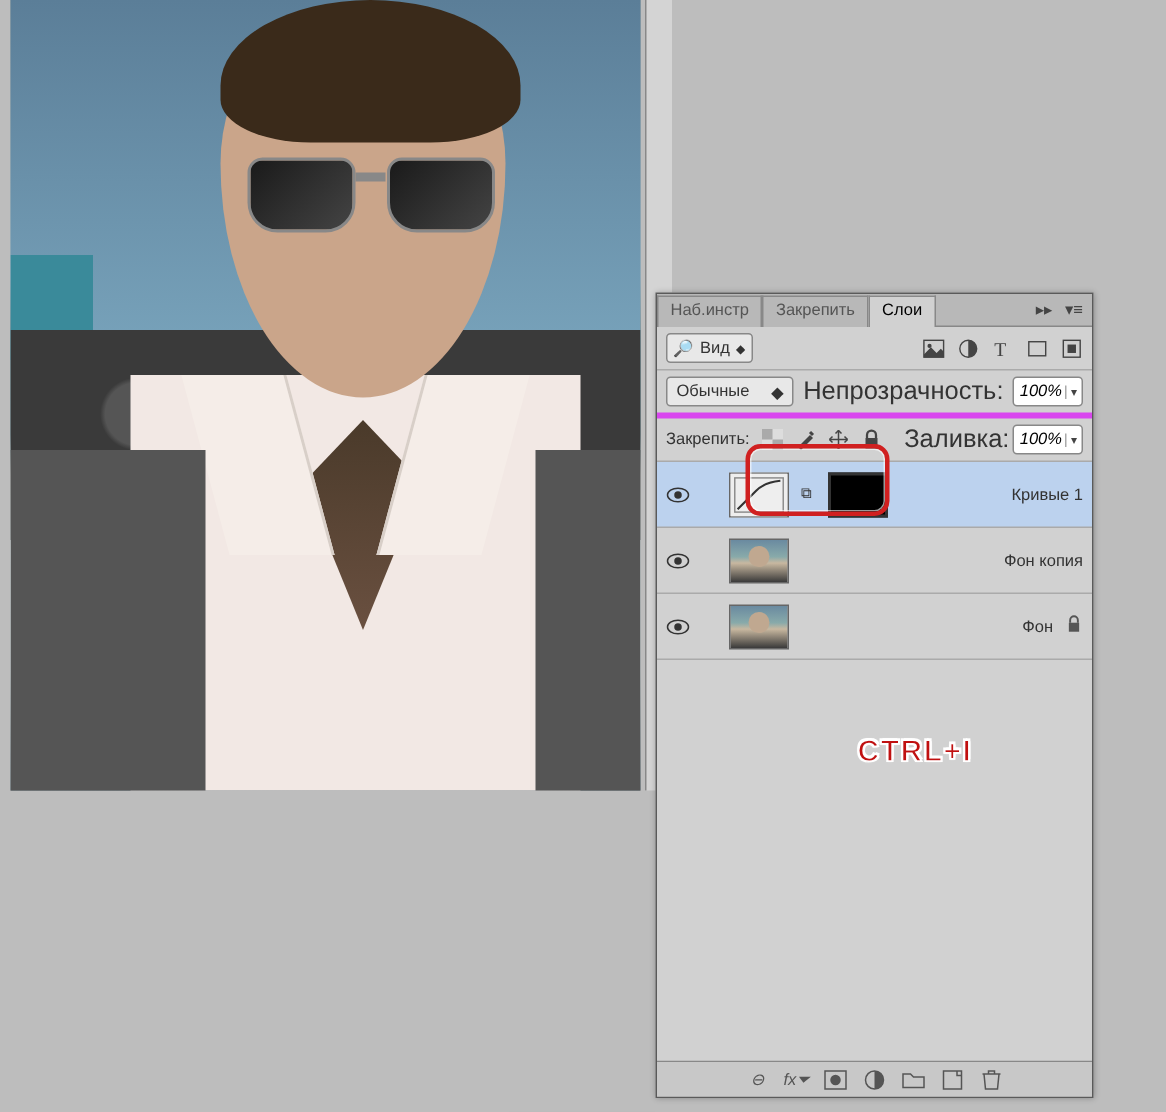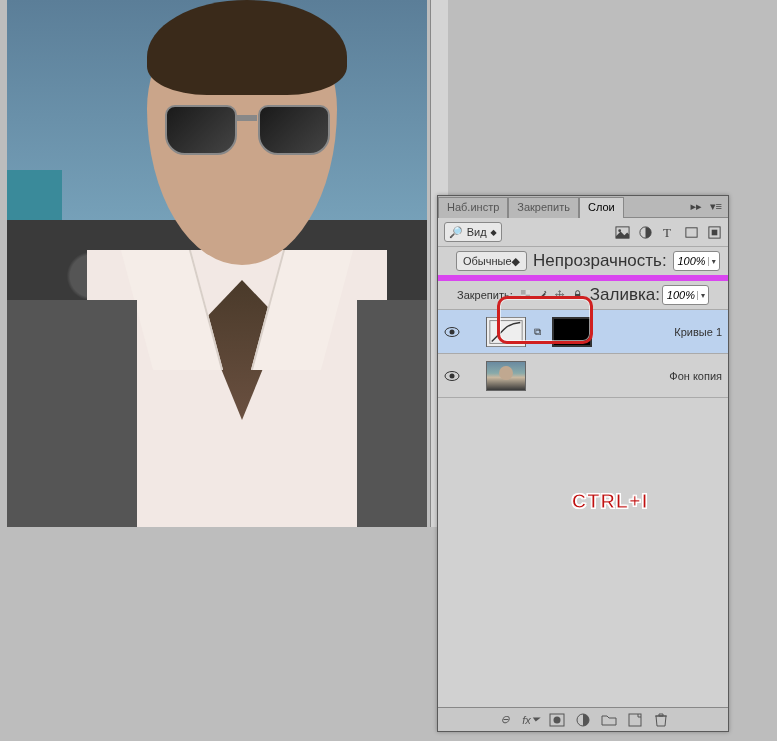--- a/index.html
+++ b/index.html
@@ -105,23 +105,23 @@
     display: flex;
     gap: 8px;
     margin-left: auto;
     color: #444;
   }
   .icon-row span svg, .icon-row span { width: 15px; height: 15px; }
 
   .blend-row {
     display: flex;
     align-items: center;
-    padding: 4px 18px;
+    padding: 4px 6px;
     gap: 6px;
-    border-bottom: 6px solid #d946ef;
+    border-bottom: 4px solid #d946ef;
   }
   .dropdown {
     flex: 1;
     height: 20px;
     border: 1px solid #888;
     background: #e8e8e8;
     border-radius: 3px;
     padding: 0 6px;
     display: flex;
     align-items: center;
@@ -145,21 +145,21 @@
     padding: 0 2px;
     background: transparent;
     outline: none;
     font-style: italic;
   }
   .spinner .caret { font-size: 8px; padding: 0 3px; color: #444; border-left: 1px solid #aaa; }
 
   .lock-row {
     display: flex;
     align-items: center;
-    padding: 4px 19px;
+    padding: 4px 6px;
     gap: 8px;
     border-bottom: 1px solid #aaa;
     font-size: 11px;
     color: #333;
   }
   .lock-row .icon { width: 14px; height: 14px; display: inline-flex; align-items: center; justify-content: center; color:#444;}
   .lock-row .right { margin-left: auto; display: flex; align-items: center; gap: 2px; }
 
   .layers {
     flex: 1;
@@ -420,20 +420,35 @@
           <svg viewBox="0 0 16 16">
             <ellipse cx="8" cy="8" rx="7" ry="4.5" fill="none" stroke="#333"></ellipse>
             <circle cx="8" cy="8" r="2.5" fill="#333"></circle>
           </svg>
         </span>
       <div style="width:10px"></div>
       <div class="thumb photo"></div>
       <span class="layer-name">Фон копия</span>
     </div>
 
+    <div class="layer">
+      <span class="eye">
+          <svg viewBox="0 0 16 16">
+            <ellipse cx="8" cy="8" rx="7" ry="4.5" fill="none" stroke="#333"></ellipse>
+            <circle cx="8" cy="8" r="2.5" fill="#333"></circle>
+          </svg>
+        </span>
+      <div style="width:10px"></div>
+      <div class="thumb photo"></div>
+      <span class="layer-name">Фон</span>
+      <span class="lock-layer"><svg width="12" height="12" viewBox="0 0 14 14">
+            <rect x="3" y="6" width="8" height="7" fill="#555"></rect>
+            <path d="M4 6 V4 a3 3 0 0 1 6 0 V6" fill="none" stroke="#555" stroke-width="1.5"></path>
+          </svg></span>
+    </div>
 
   </div>
 
   <div class="bottom-icons">
     <span>⊖</span>
     <span><i>fx</i>⏷</span>
     <span>
         <svg viewBox="0 0 16 16">
           <rect x="1" y="2" width="14" height="12" fill="none" stroke="#555"></rect>
           <circle cx="8" cy="8" r="3.5" fill="#555"></circle>

